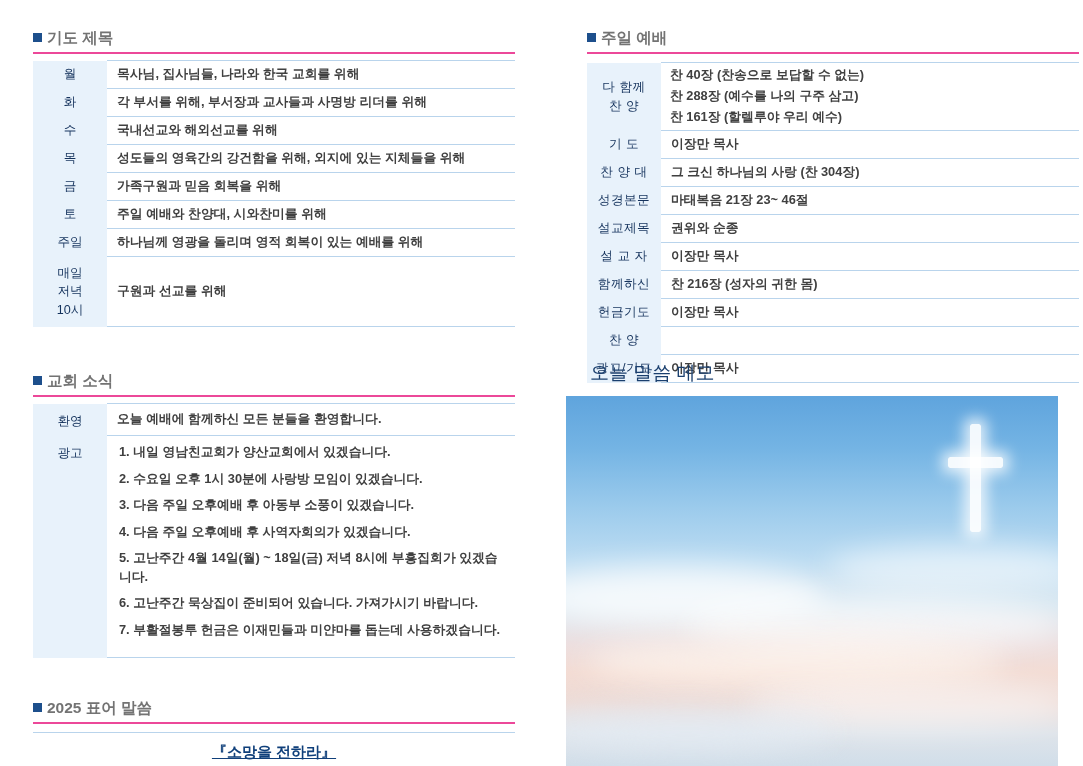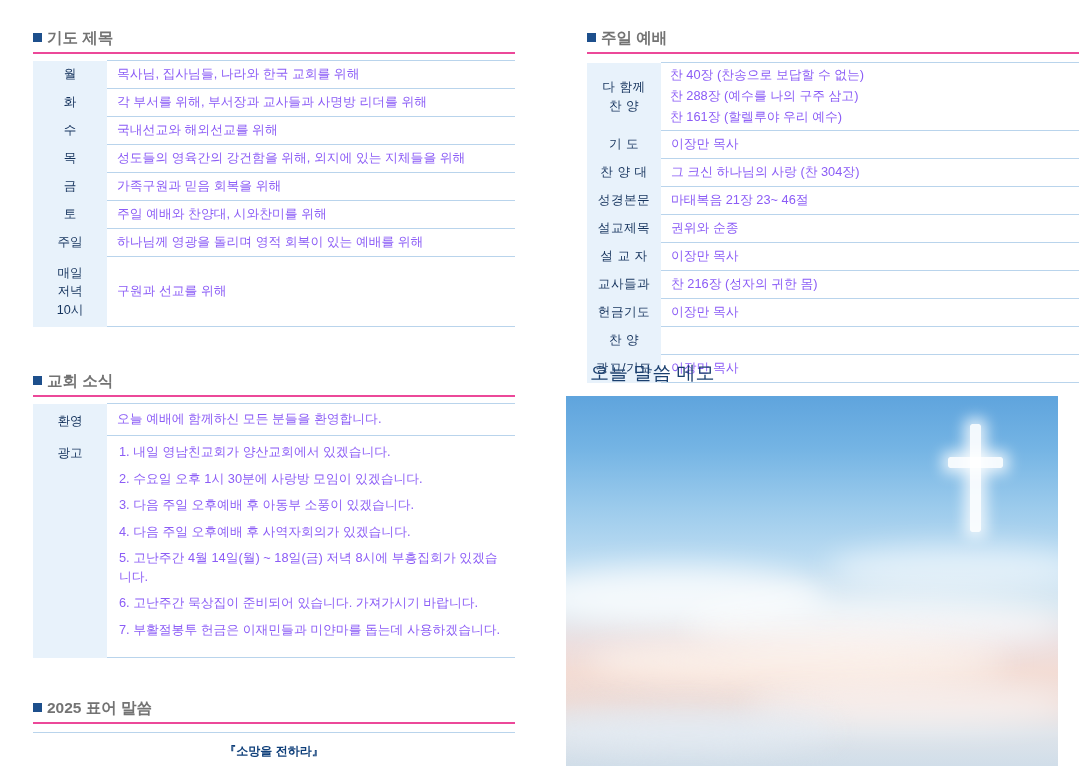--- a/index.html
+++ b/index.html
@@ -51,22 +51,23 @@
     width: 62px;
     text-align: center;
     background: #e8f2fb;
     color: #14325c;
     font-size: 12.6px;
     white-space: pre-line;
     line-height: 1.45;
   }
   table.kv td.value {
     border-bottom: 1px solid #b9d4ec;
-    color: #8b5cf6;
+    color: #404040;
     padding-left: 10px;
+    font-weight: bold;
   }
   table.kv tr:first-child td.value {
     border-top: 1px solid #b9d4ec;
   }
   
   .col-left {
     position: absolute;
     left: 33px;
     top: 28px;
     width: 482px;
@@ -108,24 +109,25 @@
   
   .motto-wrap { margin-top: 40px; }
   .motto-box {
     margin-top: 8px;
     border-top: 1px solid #b9d4ec;
     border-bottom: 2px solid #2f6fb5;
     padding: 10px 4px 16px 4px;
     text-align: center;
   }
   .motto-title {
-    font-size: 12px;
+    font-size: 15px;
     font-weight: bold;
     color: #0f3f7a;
     margin-bottom: 26px;
+    text-decoration: underline;
   }
   .motto-verse {
     font-size: 13px;
     font-weight: bold;
     line-height: 1.72;
     color: #111;
   }
   
   .col-right {
     position: absolute;
@@ -356,21 +358,21 @@
           </tr>
           <tr>
             <td class="label">설교제목</td>
             <td class="value">권위와 순종</td>
           </tr>
           <tr>
             <td class="label">설 교 자</td>
             <td class="value">이장만 목사</td>
           </tr>
           <tr>
-            <td class="label">교사들과</td>
+            <td class="label">함께하신</td>
             <td class="value">찬 216장 (성자의 귀한 몸)</td>
           </tr>
           <tr>
             <td class="label">헌금기도</td>
             <td class="value">이장만 목사</td>
           </tr>
           <tr>
             <td class="label">찬    양</td>
             <td class="value"></td>
           </tr>

